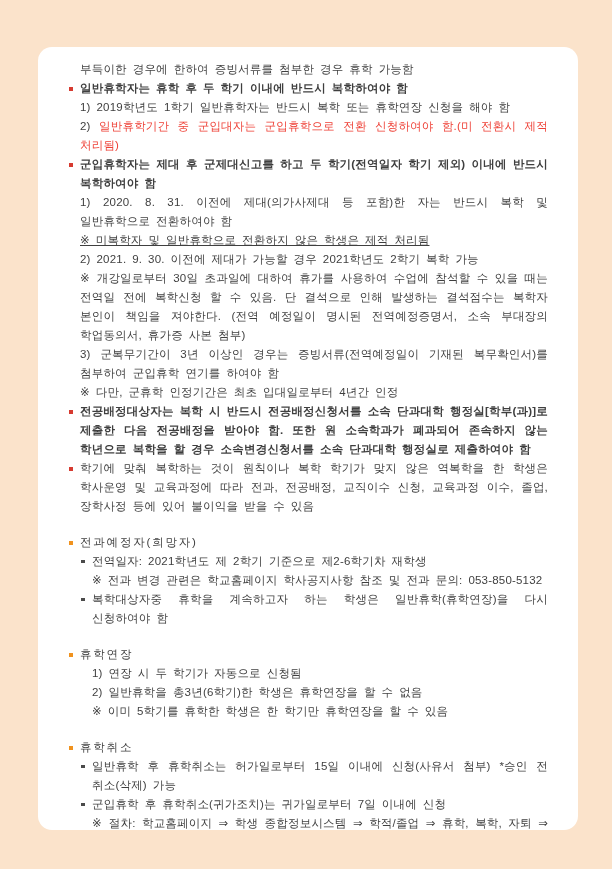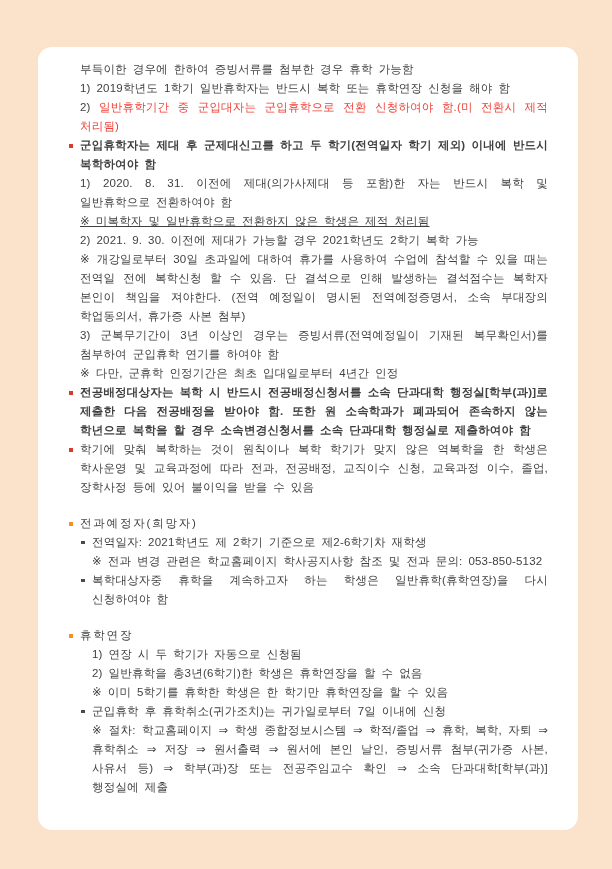--- a/index.html
+++ b/index.html
@@ -68,20 +68,23 @@
   .sec-title { letter-spacing: 1.8px; }
 </style>
 </head>
 <body>
 
 <div class="page">
   <div class="card">
 
     <p class="ln ind1">부득이한 경우에 한하여 증빙서류를 첨부한 경우 휴학 가능함</p>
 
+    <p class="ln hang bold">
+      <span class="blt blt-red"></span><span>일반휴학자는 휴학 후 두 학기 이내에 반드시 복학하여야 함</span>
+    </p>
     <p class="ln ind1">1) 2019학년도 1학기 일반휴학자는 반드시 복학 또는 휴학연장 신청을 해야 함</p>
     <p class="ln ind1">
       <span>2) </span><span class="red">일반휴학기간 중 군입대자는 군입휴학으로 전환 신청하여야 함.(미 전환시 제적 처리됨)</span>
     </p>
 
     <p class="ln hang bold">
       <span class="blt blt-red"></span><span>군입휴학자는 제대 후 군제대신고를 하고 두 학기(전역일자 학기 제외) 이내에 반드시 복학하여야 함</span>
     </p>
     <p class="ln ind1">1) 2020. 8. 31. 이전에 제대(의가사제대 등 포함)한 자는 반드시 복학 및 일반휴학으로 전환하여야 함</p>
     <p class="ln ind1 und">※ 미복학자 및 일반휴학으로 전환하지 않은 학생은 제적 처리됨</p>
@@ -109,19 +112,25 @@
     <p class="ln hang2">
       <span class="blt blt-dark"></span><span>복학대상자중 휴학을 계속하고자 하는 학생은 일반휴학(휴학연장)을 다시 신청하여야 함</span>
     </p>
     <p class="ln hang sec-gap sec-title">
       <span class="blt blt-orange"></span><span>휴학연장</span>
     </p>
     <p class="ln ind2">1) 연장 시 두 학기가 자동으로 신청됨</p>
     <p class="ln ind2">2) 일반휴학을 총3년(6학기)한 학생은 휴학연장을 할 수 없음</p>
     <p class="ln ind2">※ 이미 5학기를 휴학한 학생은 한 학기만 휴학연장을 할 수 있음</p>
 
+    <p class="ln hang sec-gap sec-title">
+      <span class="blt blt-orange"></span><span>휴학취소</span>
+    </p>
+    <p class="ln hang2">
+      <span class="blt blt-dark"></span><span>일반휴학 후 휴학취소는 허가일로부터 15일 이내에 신청(사유서 첨부) *승인 전 취소(삭제) 가능</span>
+    </p>
     <p class="ln hang2">
       <span class="blt blt-dark"></span><span>군입휴학 후 휴학취소(귀가조치)는 귀가일로부터 7일 이내에 신청</span>
     </p>
     <p class="ln ind2">※ 절차: 학교홈페이지 ⇒ 학생 종합정보시스템 ⇒ 학적/졸업 ⇒ 휴학, 복학, 자퇴 ⇒ 휴학취소 ⇒ 저장 ⇒ 원서출력 ⇒ 원서에 본인 날인, 증빙서류 첨부(귀가증 사본, 사유서 등) ⇒ 학부(과)장 또는 전공주임교수 확인 ⇒ 소속 단과대학[학부(과)] 행정실에 제출</p>
 
   </div>
 </div>
 
 </body></html>

